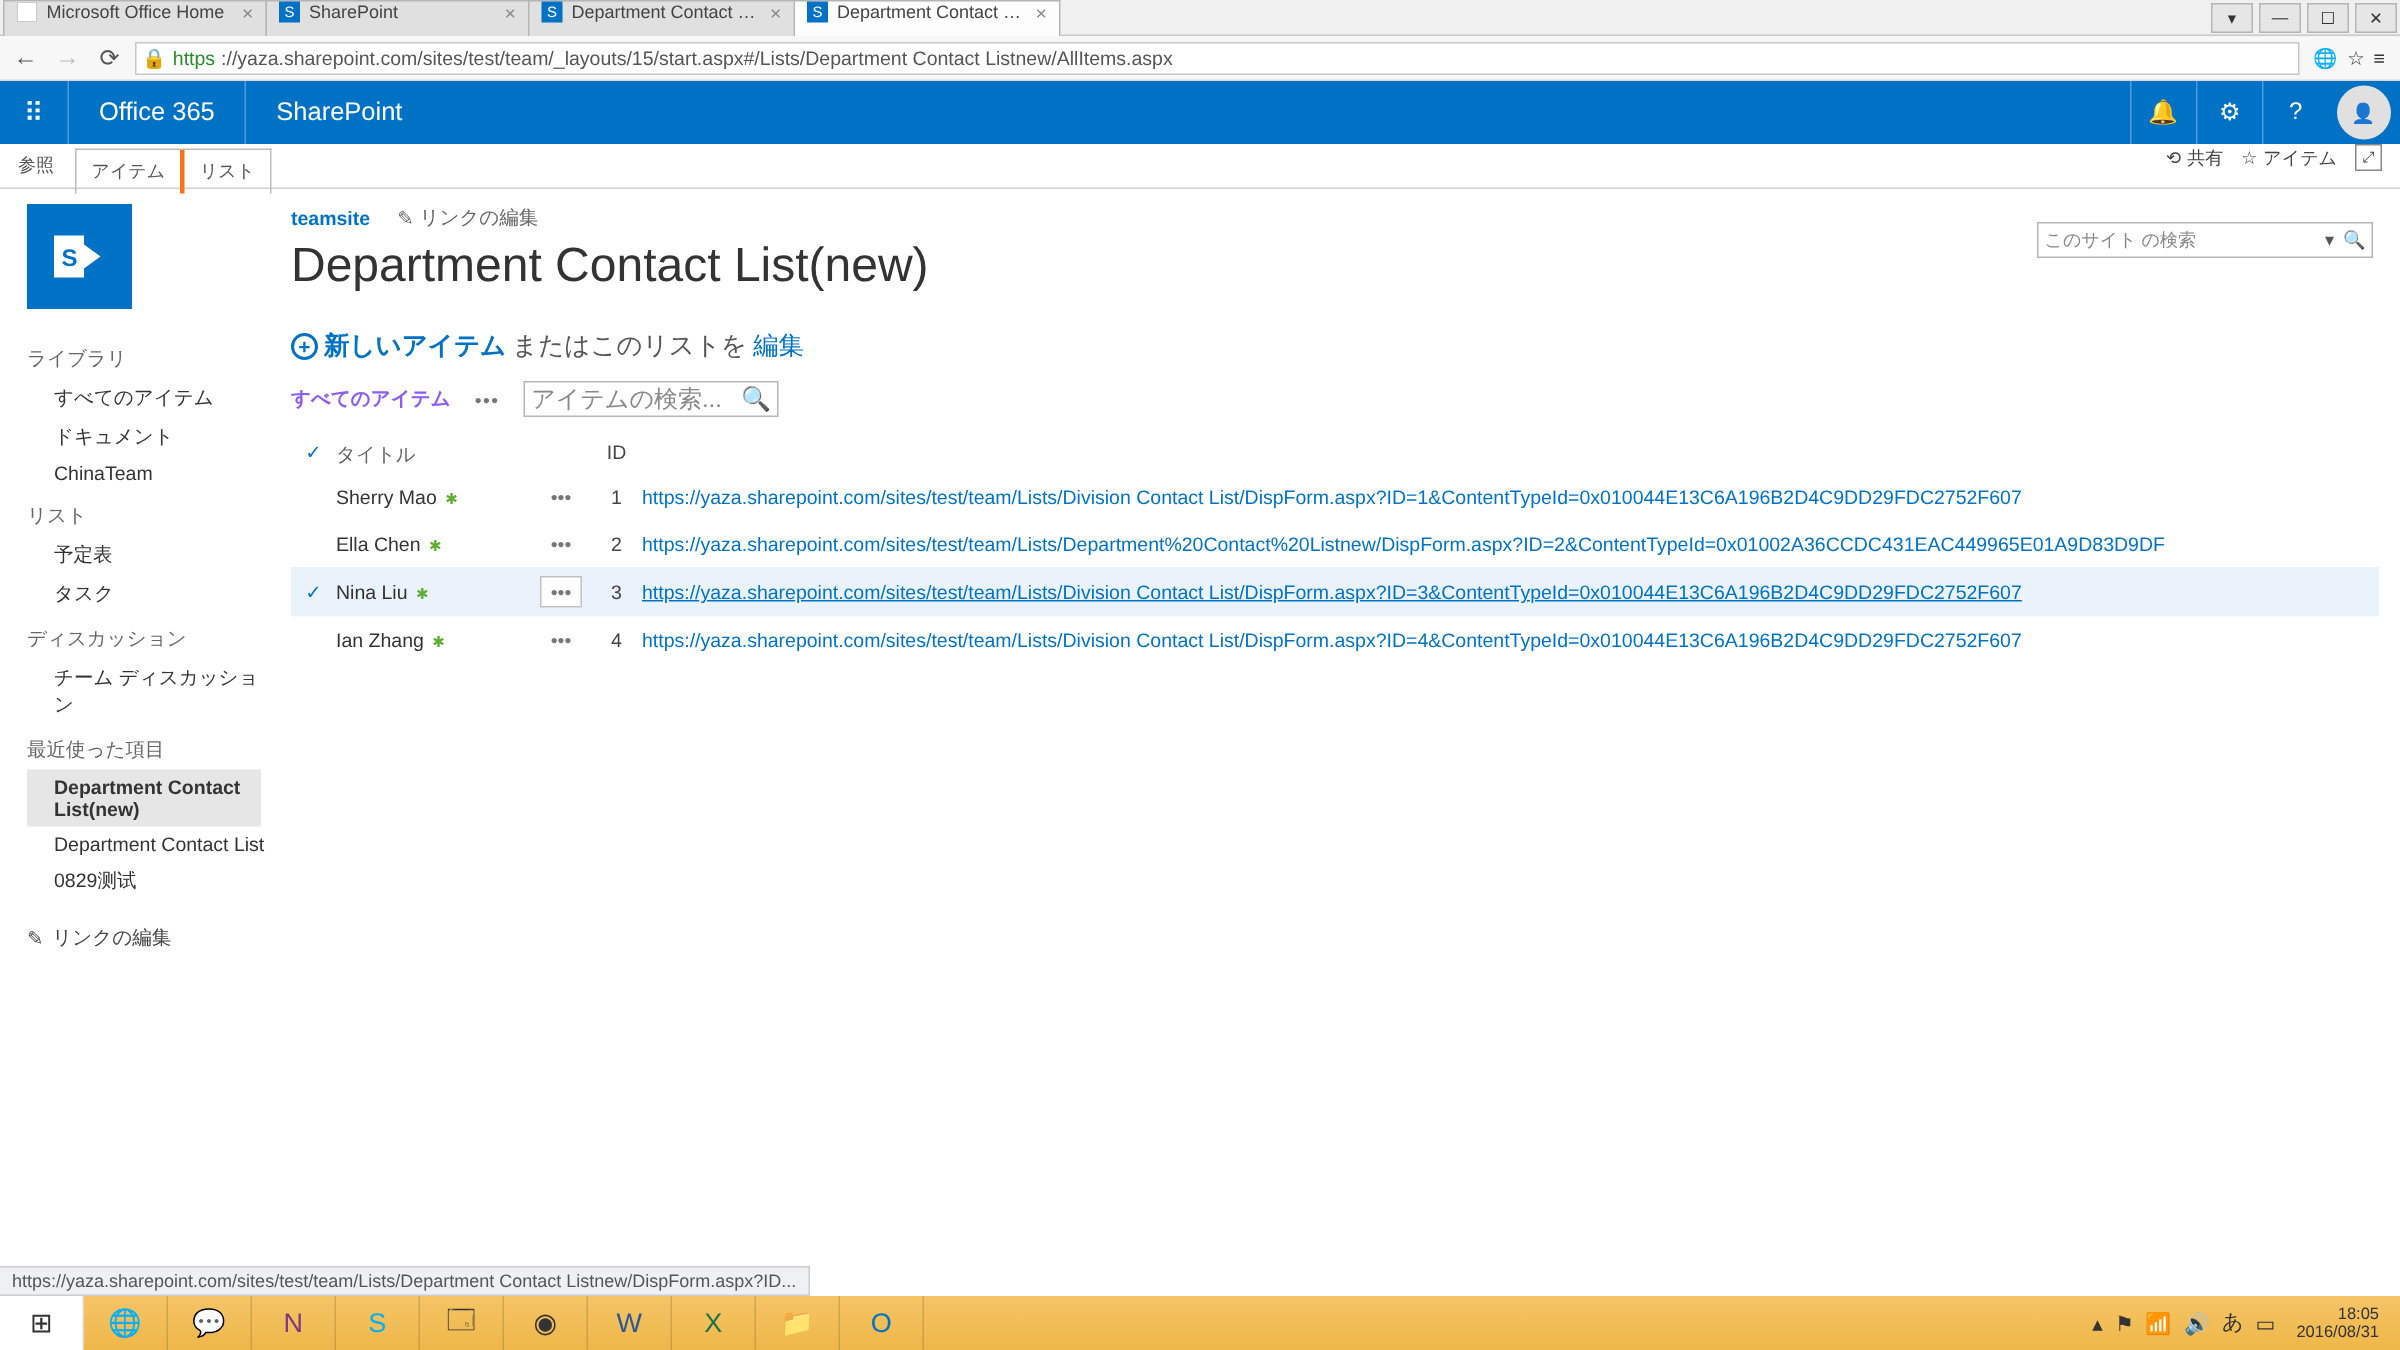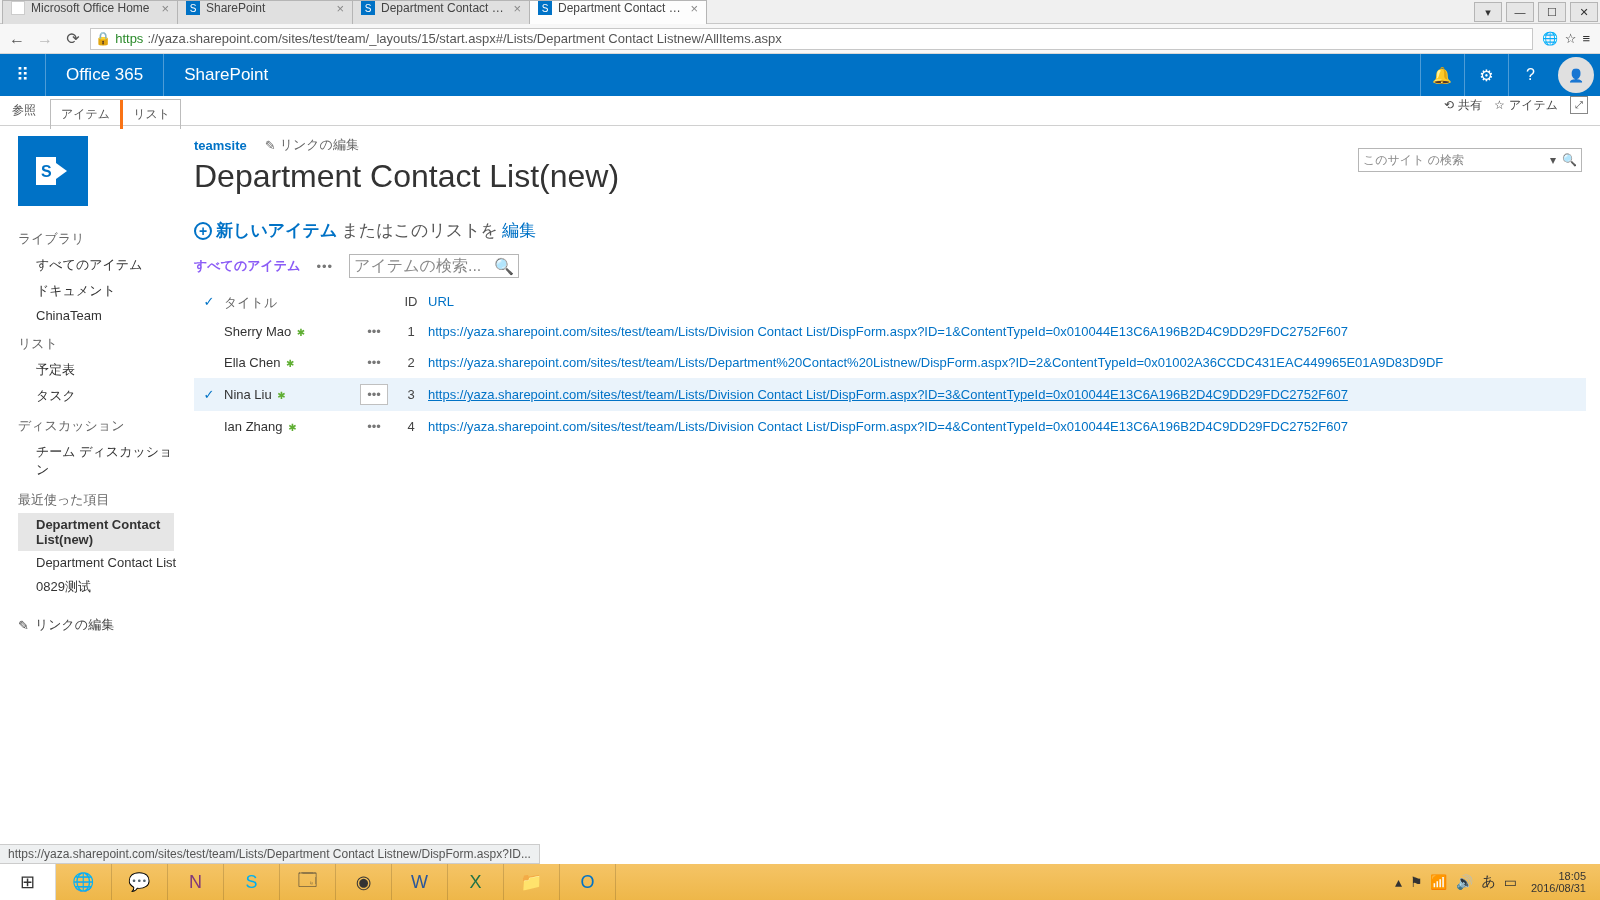--- a/index.html
+++ b/index.html
@@ -249,21 +249,20 @@
           <span class="mag">🔍</span>
         </div>
       </div>
 
       <div class="list">
         <div class="hdr">
           <div class="col-chk">✓</div>
           <div class="col-title">タイトル</div>
           <div class="col-menu"></div>
           <div class="col-id">ID</div>
-          <div class="col-url">URL</div>
         </div>
         <div id="rows">
             <div class="row">
               <div class="col-chk"></div>
               <div class="col-title"><span>Sherry Mao</span> <span class="newflag">✱</span></div>
               <div class="col-menu"><span class="menu-dots">•••</span></div>
               <div class="col-id">1</div>
               <div class="col-url"><a href="#">https://yaza.sharepoint.com/sites/test/team/Lists/Division Contact List/DispForm.aspx?ID=1&amp;ContentTypeId=0x010044E13C6A196B2D4C9DD29FDC2752F607</a></div>
             </div>
             <div class="row">

